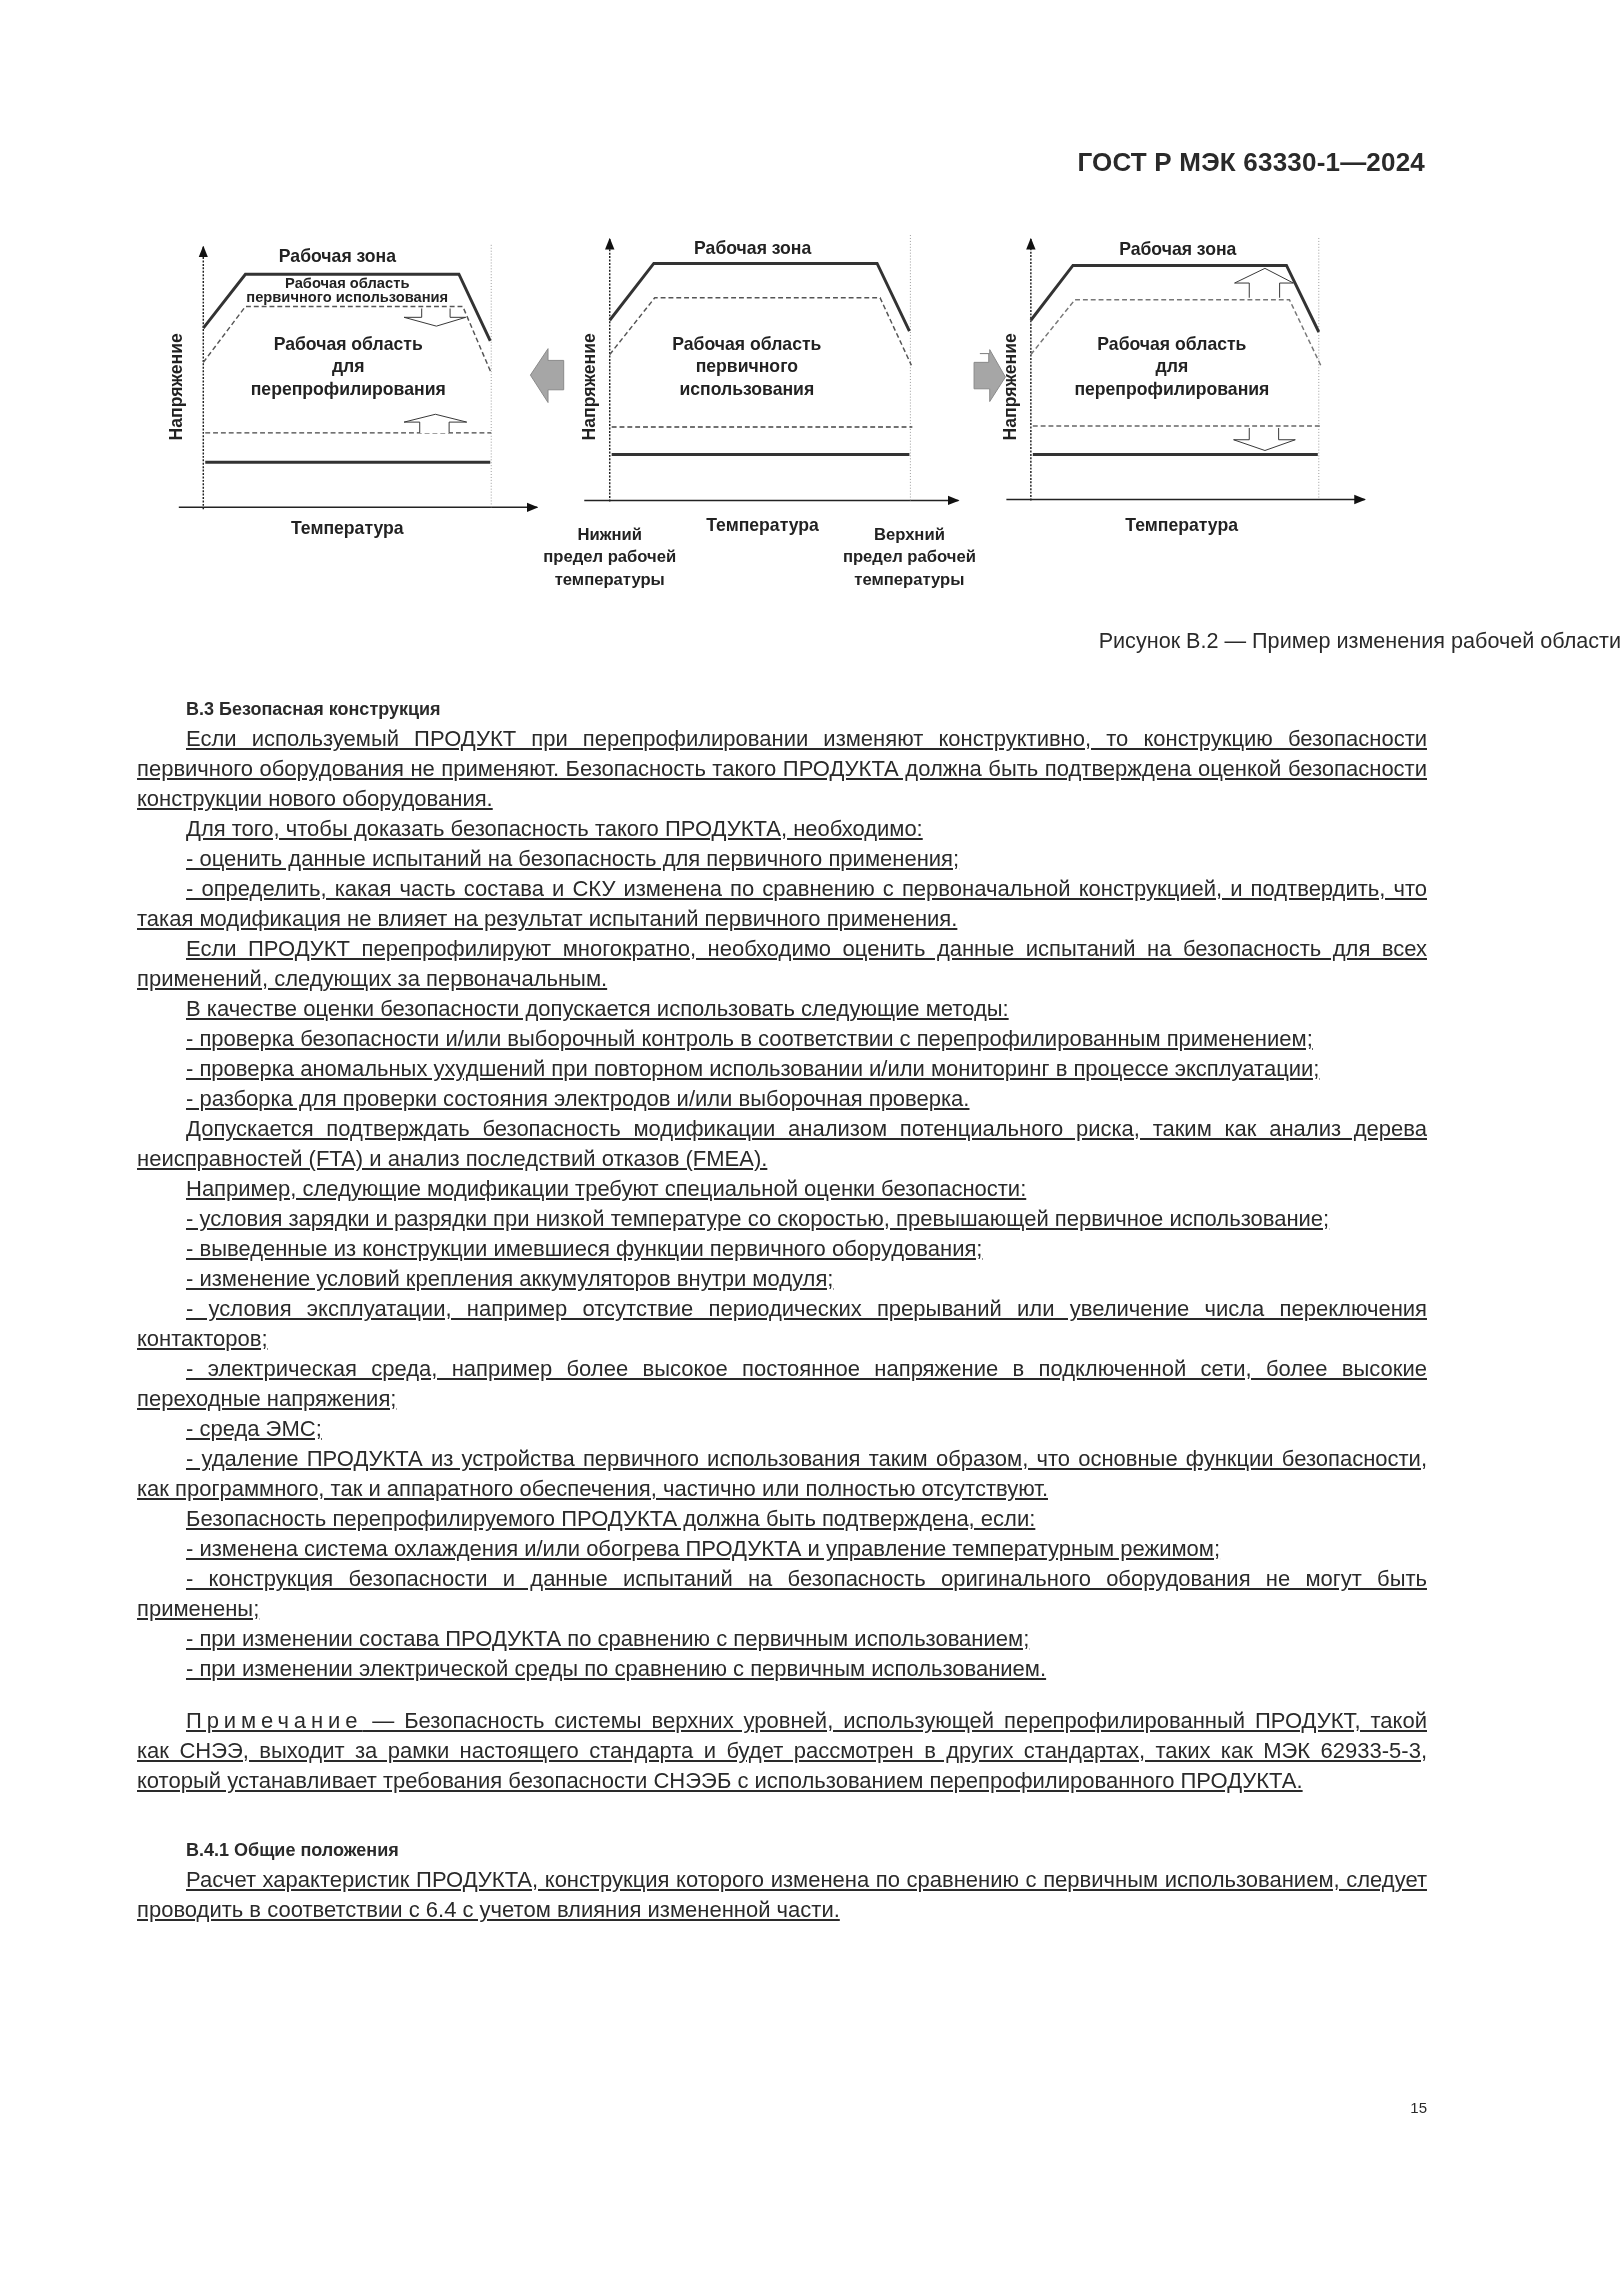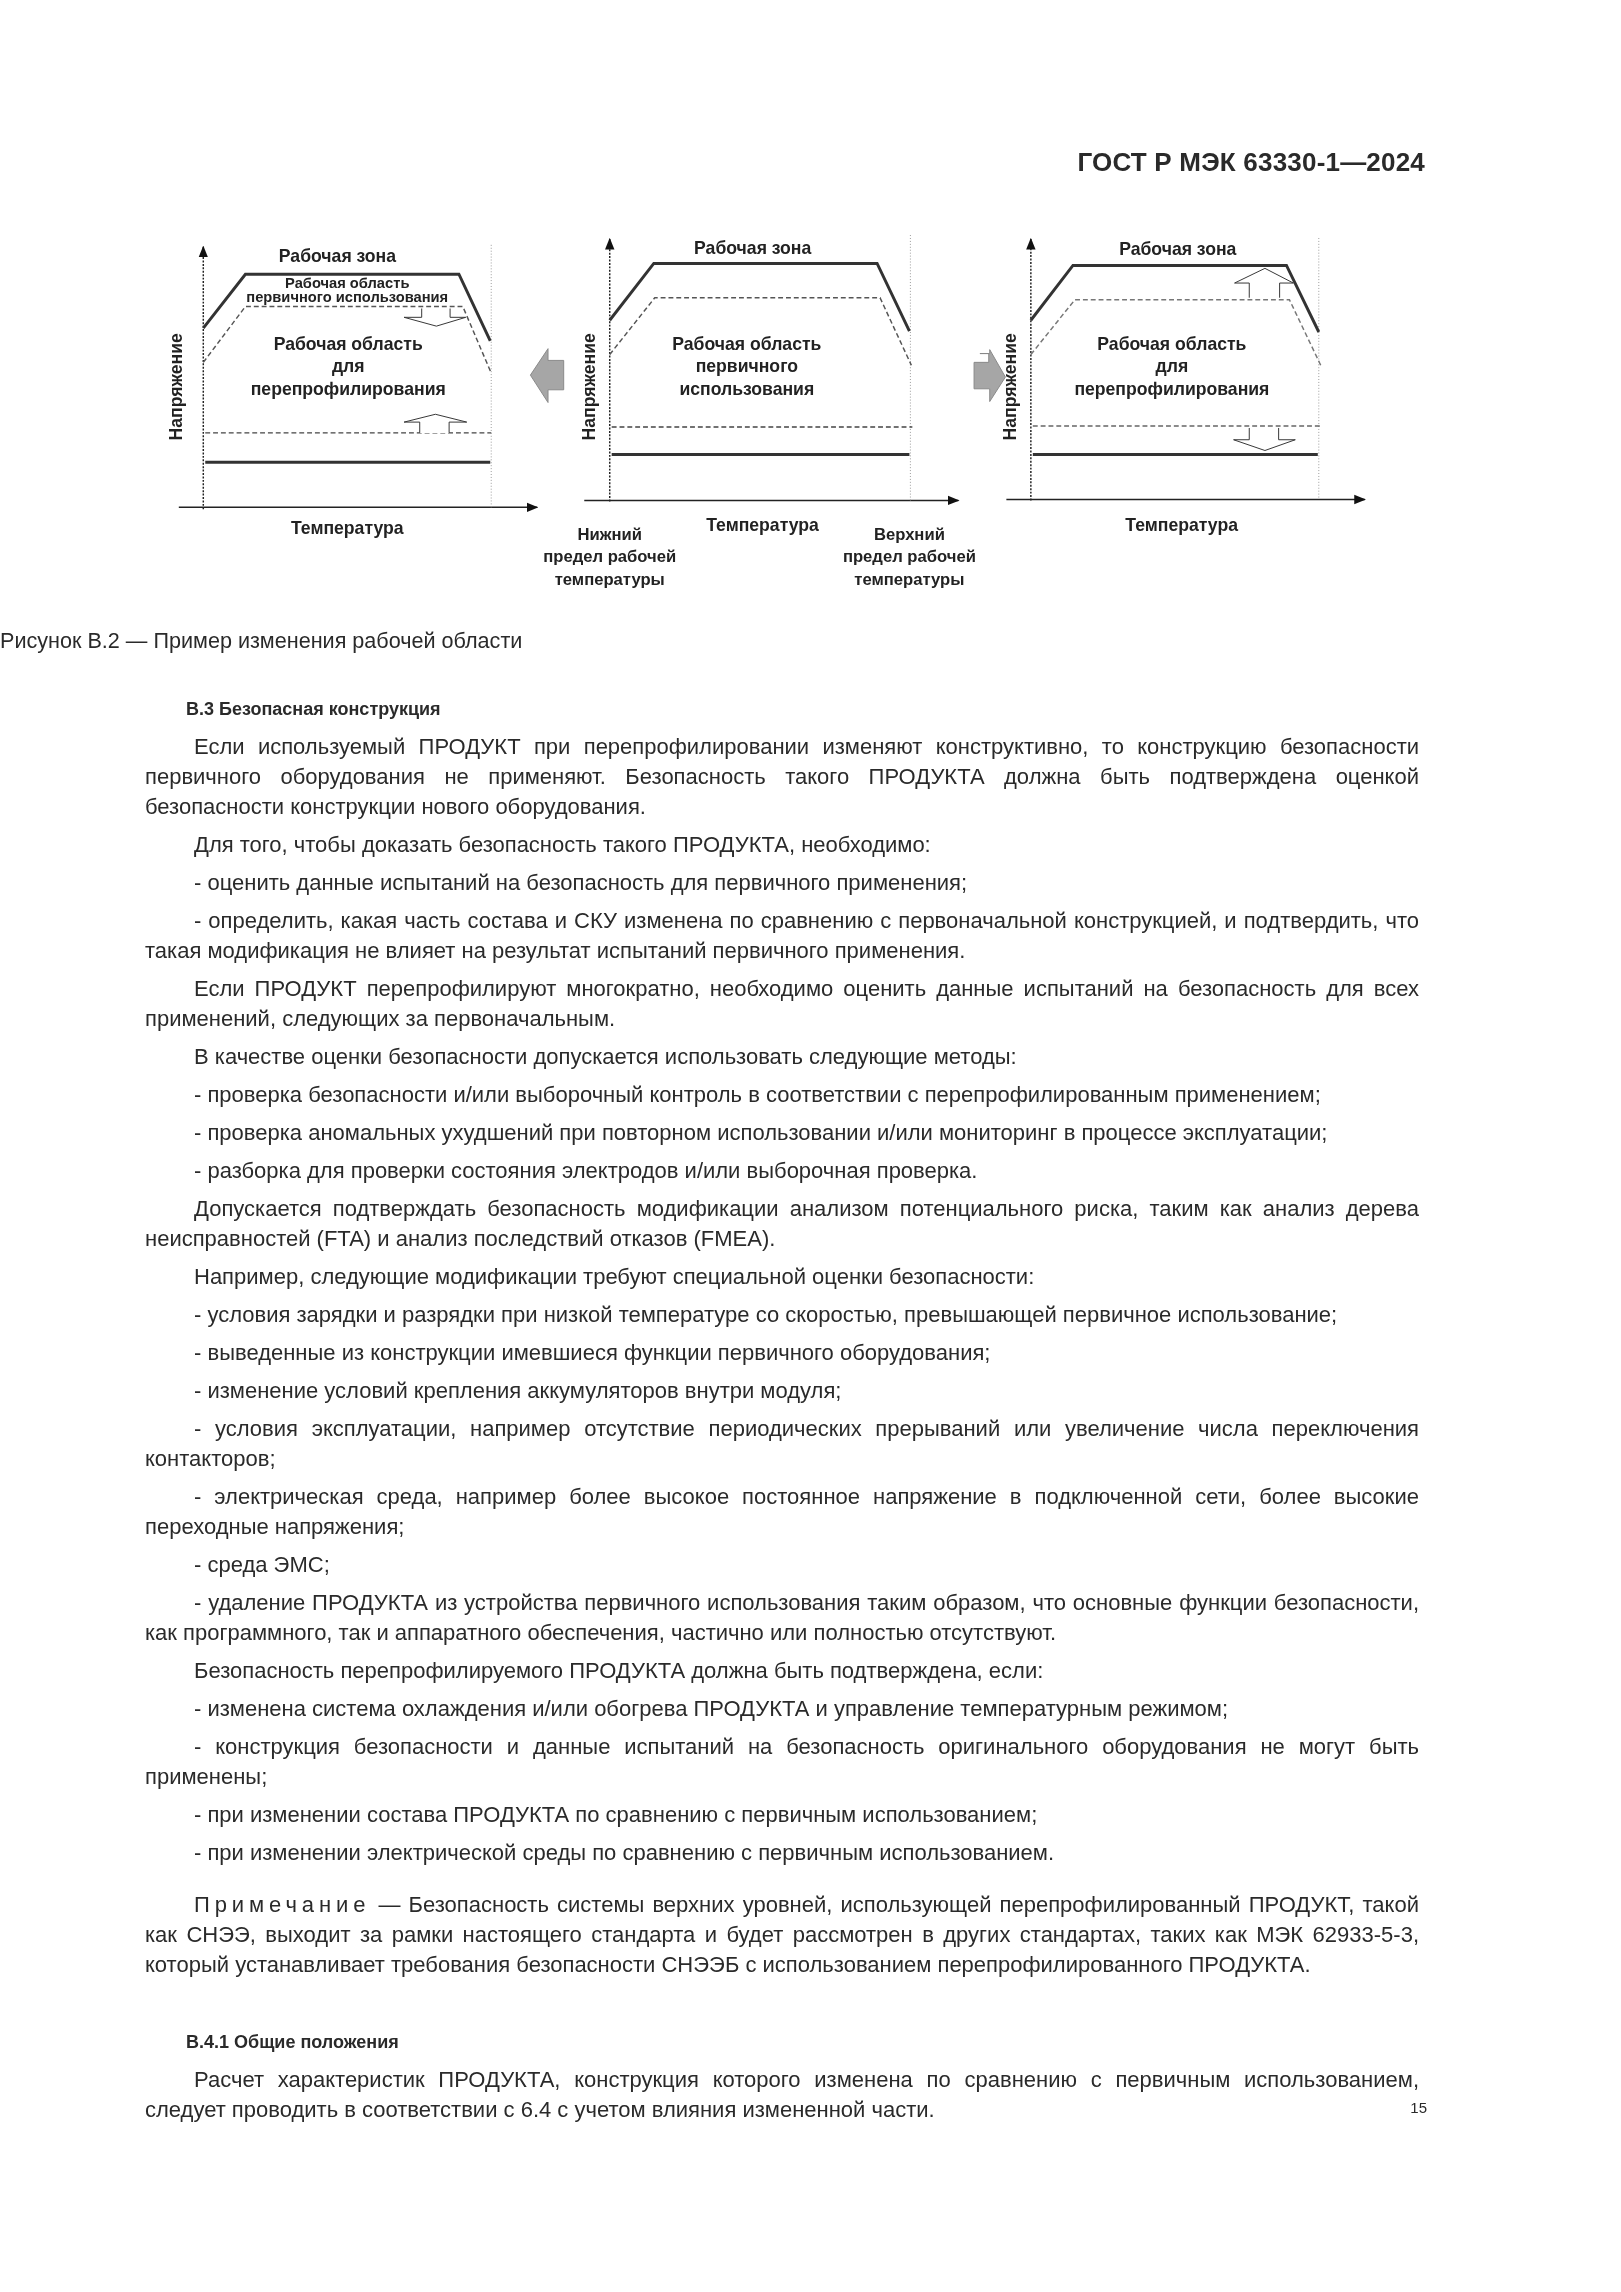--- a/index.html
+++ b/index.html
@@ -1,23 +1,23 @@
 <!DOCTYPE html>
 <html><head>
 <meta charset="utf-8">
 <style>
   html, body { margin: 0; padding: 0; background: #ffffff; }
   body { width: 1621px; height: 2293px; position: relative; overflow: hidden;
          font-family: "Liberation Sans", sans-serif; color: #222; }
   .doc-code { position: absolute; right: 196px; top: 147px; font-size: 26px; font-weight: bold; color: #2a2a2a; letter-spacing: 0.2px; }
   svg.figure { position: absolute; left: 0; top: 0; width: 1621px; height: 617px; }
   .fig-text { font-family: "Liberation Sans", sans-serif; font-weight: bold; fill: #222; }
-  .caption { position: absolute; left: 0; width: 1621px; top: 628px; text-align: left; font-size: 21.6px; color: #2a2a2a; }
+  .caption { position: absolute; left: 0; width: 1621px; top: 628px; text-align: right; font-size: 21.6px; color: #2a2a2a; }
   .body { position: absolute; left: 137px; width: 1290px; top: 694px; font-size: 22px; line-height: 30px; color: #2a2a2a; }
-  .body p { margin: 8px; text-align: justify; text-indent: 49px; }
+  .body p { margin: 0; text-align: justify; text-indent: 49px; text-decoration: underline; }
   .body h3 { margin: 0; font-size: 18px; font-weight: bold; padding-left: 49px; line-height: 30px; }
   .body .note { margin-top: 21.6px; }
   .body .note .label { letter-spacing: 4.9px; }
   .body .gap { height: 23.5px; }
   .body h3.sub { margin-top: 16px; }
   .page-number { position: absolute; right: 194px; top: 2099px; font-size: 15px; color: #2a2a2a; }
 </style>
 </head>
 <body>
 

